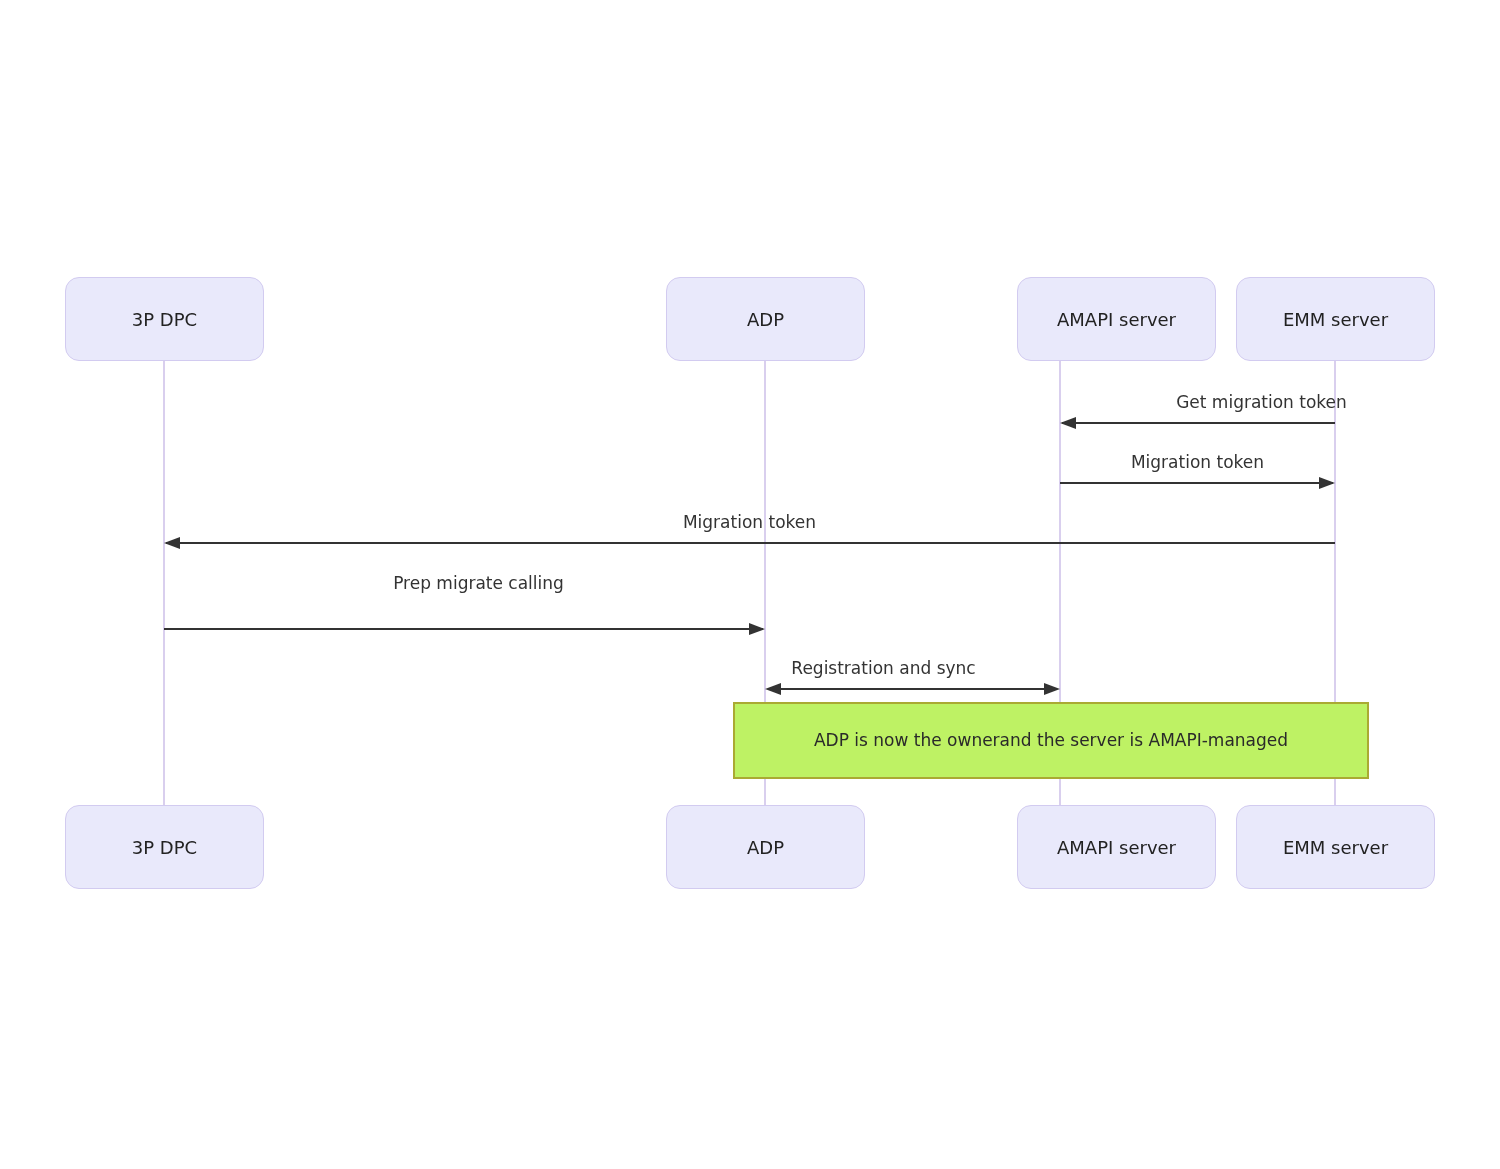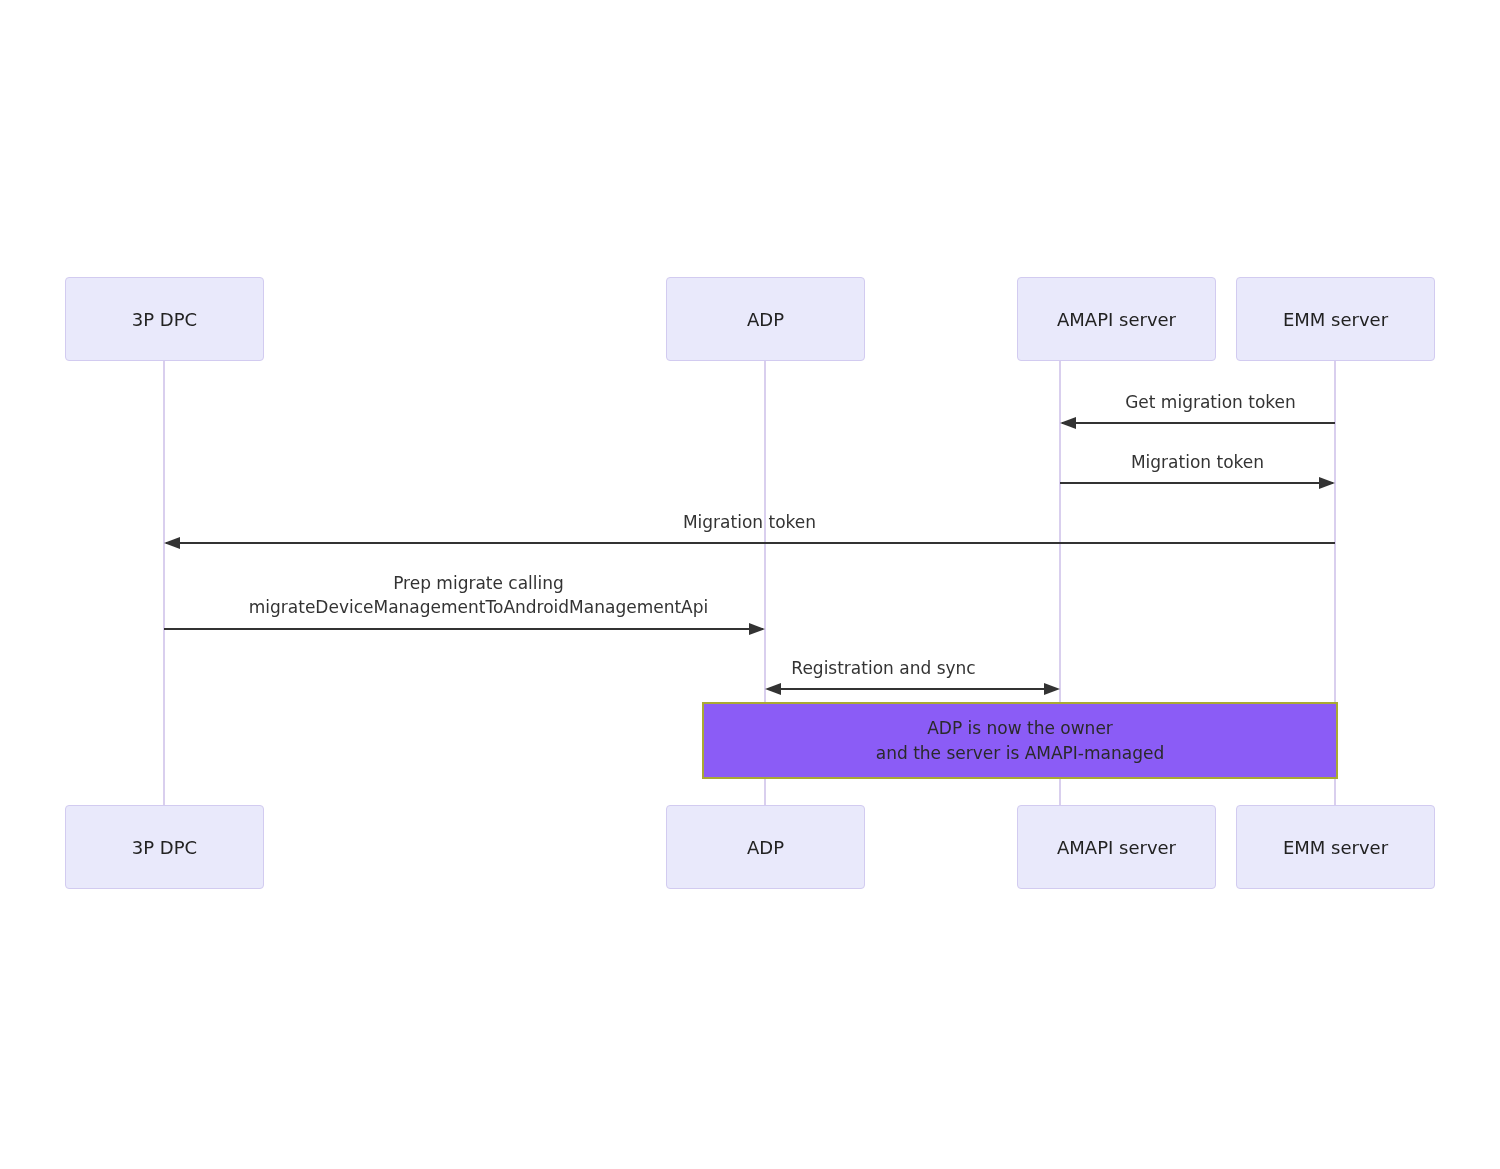--- a/index.html
+++ b/index.html
@@ -23,21 +23,21 @@
     height: 444px;
     background: #d9cfee;
   }
   
   .actor {
     position: absolute;
     width: 199px;
     height: 84px;
     background: #e9e9fb;
     border: 1px solid #d2cbf0;
-    border-radius: 4px;
+    border-radius: 14px;
     display: flex;
     align-items: center;
     justify-content: center;
     font-size: 18px;
     color: #222222;
   }
   .actor.top { top: 277px; }
   .actor.bottom { top: 805px; }
   .actor.col-a { left: 65px; }
   .actor.col-b { left: 666px; }
@@ -63,28 +63,28 @@
     width: 0;
     height: 0;
     border-top: 6px solid transparent;
     border-bottom: 6px solid transparent;
   }
   .ah.left  { border-right: 16px solid #333333; }
   .ah.right { border-left: 16px solid #333333; }
   
   .note {
     position: absolute;
-    left: 702px;
+    left: 733px;
     top: 702px;
     width: 636px;
     height: 77px;
-    background: #8b5cf6;
+    background: #bef264;
     border: 2px solid #aaaa33;
     display: flex;
-    flex-direction: column;
+    flex-direction: row;
     align-items: center;
     justify-content: center;
     font-size: 17px;
     line-height: 25px;
     color: #2a2a2a;
     text-align: center;
   }
 </style>
 </head>
 <body>
@@ -102,35 +102,34 @@
   <div class="actor top col-b">
     <span>ADP</span>
   </div>
   <div class="actor top col-c">
     <span>AMAPI server</span>
   </div>
   <div class="actor top col-d">
     <span>EMM server</span>
   </div>
 
-  <div class="msg-text" style="left:1073px; top:390px; width:275px">Get migration token</div>
+  <div class="msg-text" style="left:1124px; top:390px; width:275px">Get migration token</div>
   <div class="msg-line" style="left:1062px; top:422px; width:273px"></div>
   <div class="ah left" style="left:1060px; top:417px"></div>
 
   <div class="msg-text" style="left:1060px; top:450px; width:275px">Migration token</div>
   <div class="msg-line" style="left:1060px; top:482px; width:273px"></div>
   <div class="ah right" style="left:1319px; top:477px"></div>
 
   <div class="msg-text" style="left:164px; top:510px; width:1171px">Migration token</div>
   <div class="msg-line" style="left:166px; top:542px; width:1169px"></div>
   <div class="ah left" style="left:164px; top:537px"></div>
 
   <div class="msg-text" style="left:164px; top:571px; width:629px">
     <div>Prep migrate calling</div>
-    <div>migrateDeviceManagementToAndroidManagementApi</div>
   </div>
   <div class="msg-line" style="left:164px; top:628px; width:599px"></div>
   <div class="ah right" style="left:749px; top:623px"></div>
 
   <div class="msg-text" style="left:765px; top:656px; width:237px">Registration and sync</div>
   <div class="msg-line" style="left:778px; top:688px; width:269px"></div>
   <div class="ah left" style="left:765px; top:683px"></div>
   <div class="ah right" style="left:1044px; top:683px"></div>
 
   <div class="note">

